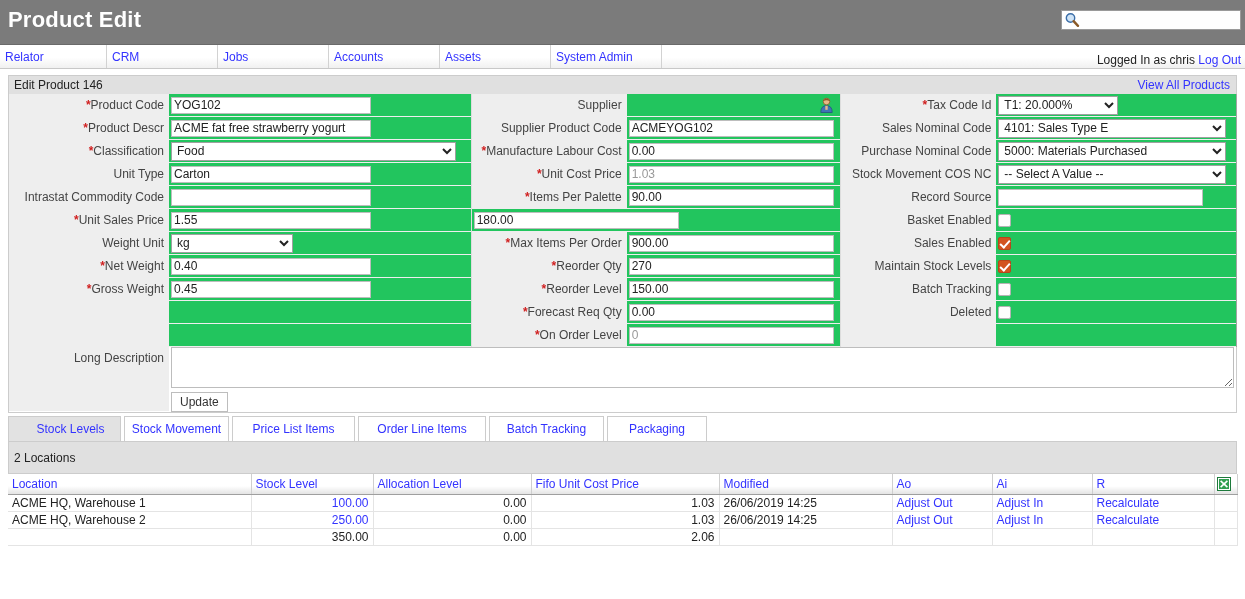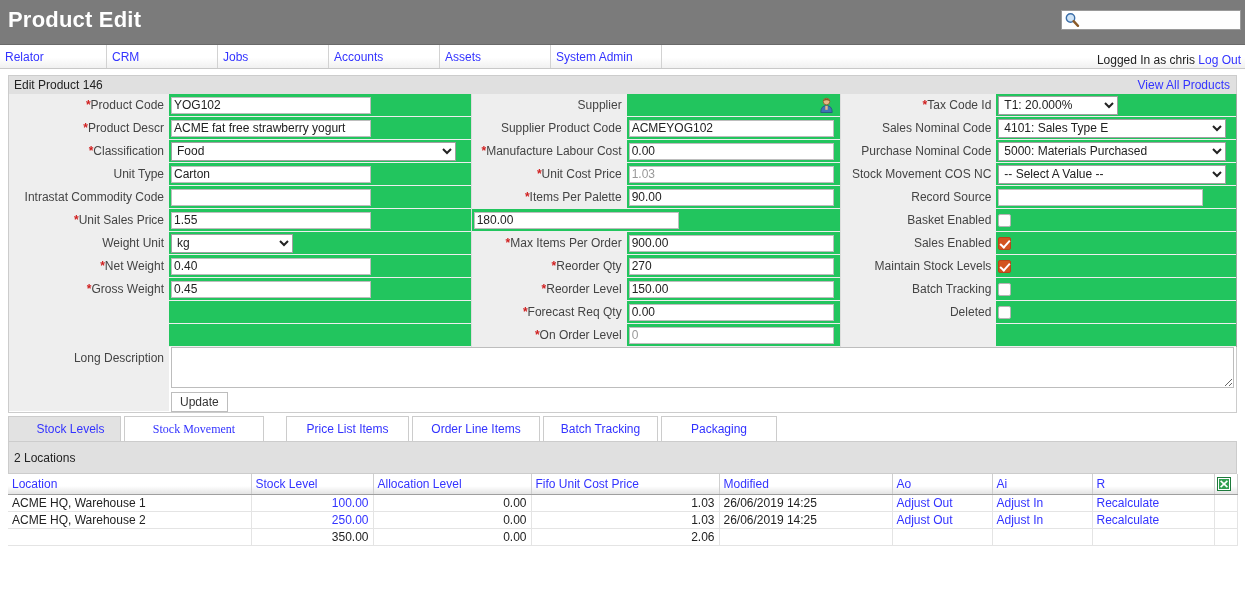--- a/index.html
+++ b/index.html
@@ -272,25 +272,25 @@
     font-size: 12px;
     background: #ffffff;
     border: 1px solid #cccccc;
     border-bottom: none;
     margin-right: 3px;
     cursor: pointer;
     white-space: nowrap;
   }
   .tab.active { background: #e2e2e2; }
   .tab-w1 { width: 113px; padding-left: 12px; }
-  .tab-w2 { width: 140px; font-family: Liberation Serif, serif; }
-  .tab-w3 { width: 123px; margin-left: 19px; }
+  .tab-w2 { width: 105px; }
+  .tab-w3 { width: 123px; }
   .tab-w4 { width: 128px; }
   .tab-w5 { width: 115px; }
-  .tab-w6 { width: 116px; }
+  .tab-w6 { width: 100px; }
 
   
   .grid-title {
     height: 32px;
     background: #e0e0e0;
     border: 1px solid #cccccc;
     border-top: none;
     font-size: 12px;
     color: #222222;
     display: flex;

